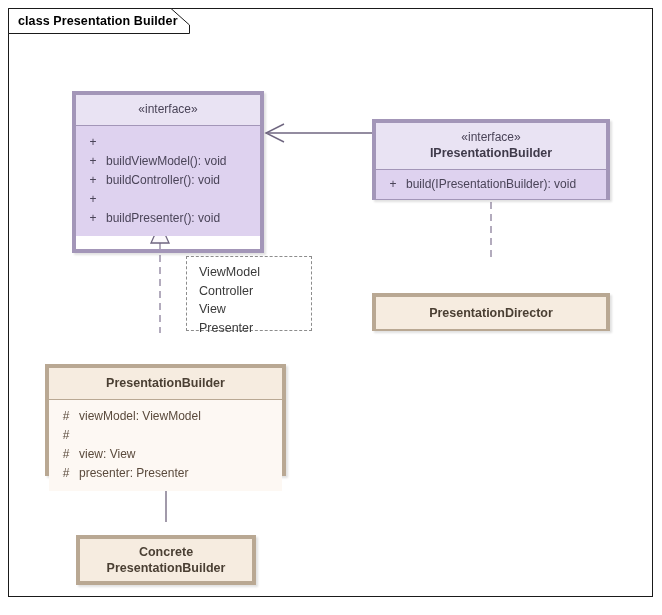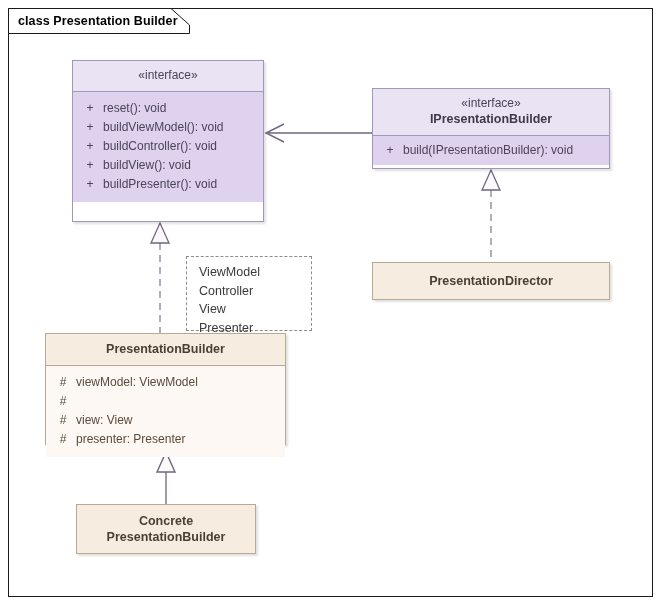--- a/index.html
+++ b/index.html
@@ -61,22 +61,23 @@
     color: #000000;
     white-space: nowrap;
     letter-spacing: 0.1px;
     text-align: right;
   }
 
   
   .uml-box {
     position: absolute;
     box-sizing: border-box;
-    border: 1px solid #f97316;
+    border: 4px solid #f97316;
     box-shadow: 2px 2px 2px rgba(0,0,0,0.12);
+    margin-top: 31px;
   }
   .uml-box .hdr {
     box-sizing: border-box;
     padding: 7px 6px 8px 6px;
     text-align: center;
     line-height: 1.28;
   }
   .uml-box .hdr .stereo {
     font-size: 12px;
     color: #4a4458;
@@ -198,33 +199,31 @@
     </g>
   </svg>
 
   <div class="uml-box iface" style="left:72px; top:60px; width:192px; height:162px;">
     <div class="hdr">
       <span class="stereo">«interface»</span>
     </div>
     <div class="compartment">
       <div class="member">
         <span class="vis">+</span>
-        <span class="sig">reset(): void</span>
       </div>
       <div class="member">
         <span class="vis">+</span>
         <span class="sig">buildViewModel(): void</span>
       </div>
       <div class="member">
         <span class="vis">+</span>
         <span class="sig">buildController(): void</span>
       </div>
       <div class="member">
         <span class="vis">+</span>
-        <span class="sig">buildView(): void</span>
       </div>
       <div class="member">
         <span class="vis">+</span>
         <span class="sig">buildPresenter(): void</span>
       </div>
     </div>
   </div>
 
   <div class="uml-box iface" style="left:372px; top:88px; width:238px; height:81px;">
     <div class="hdr">

